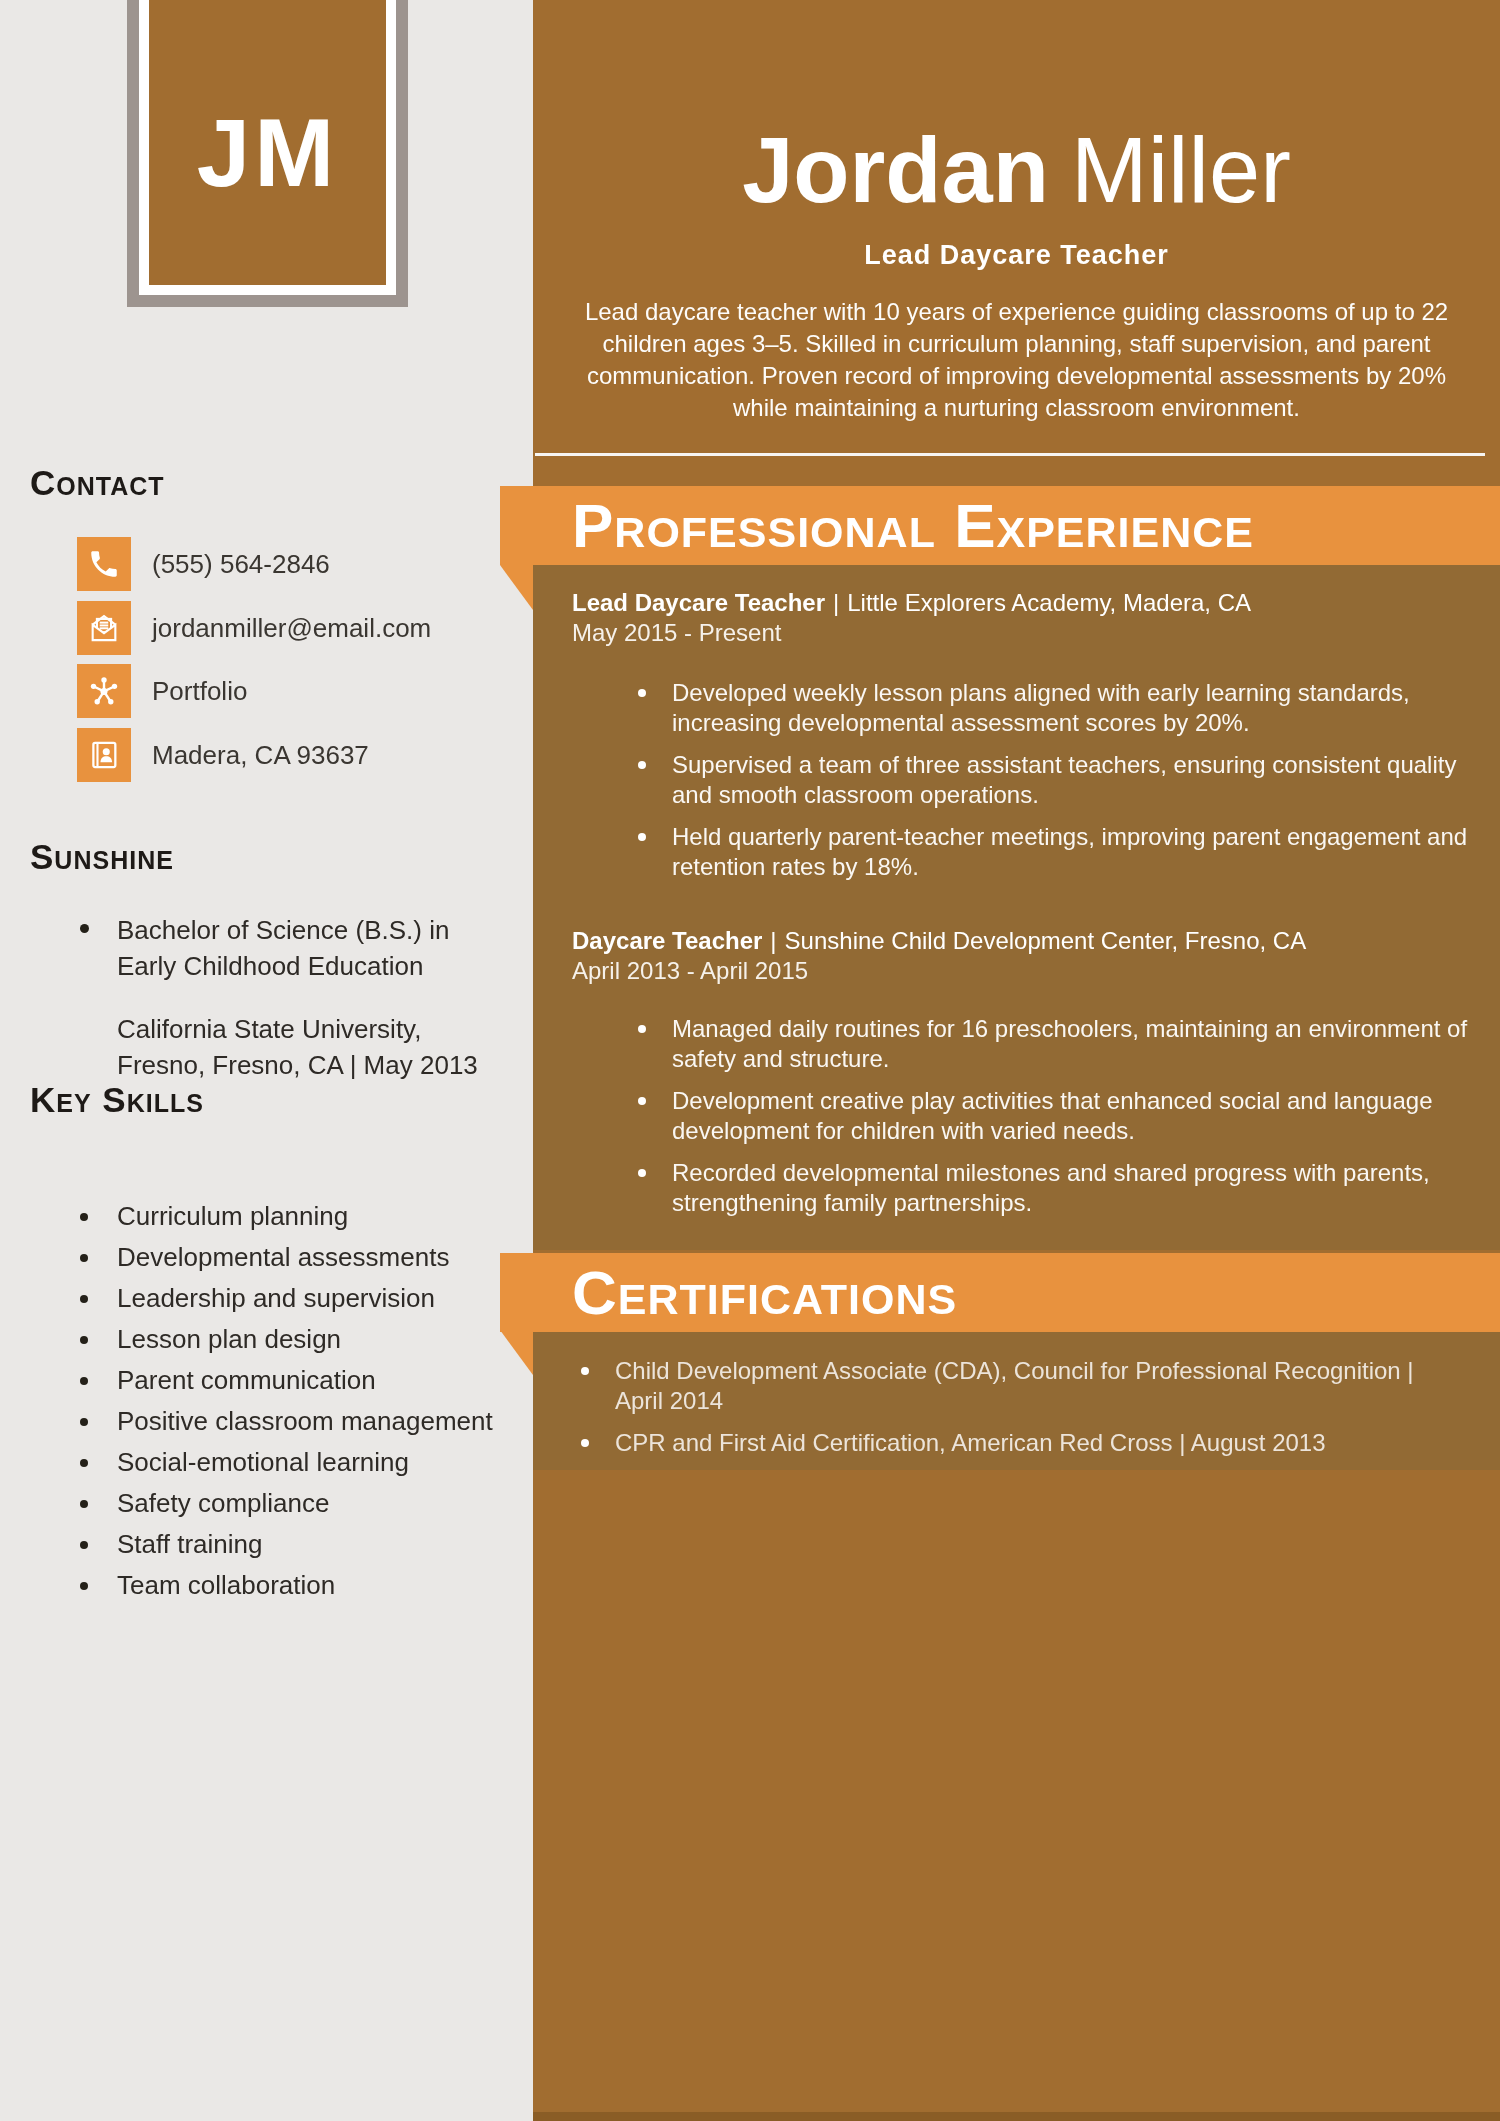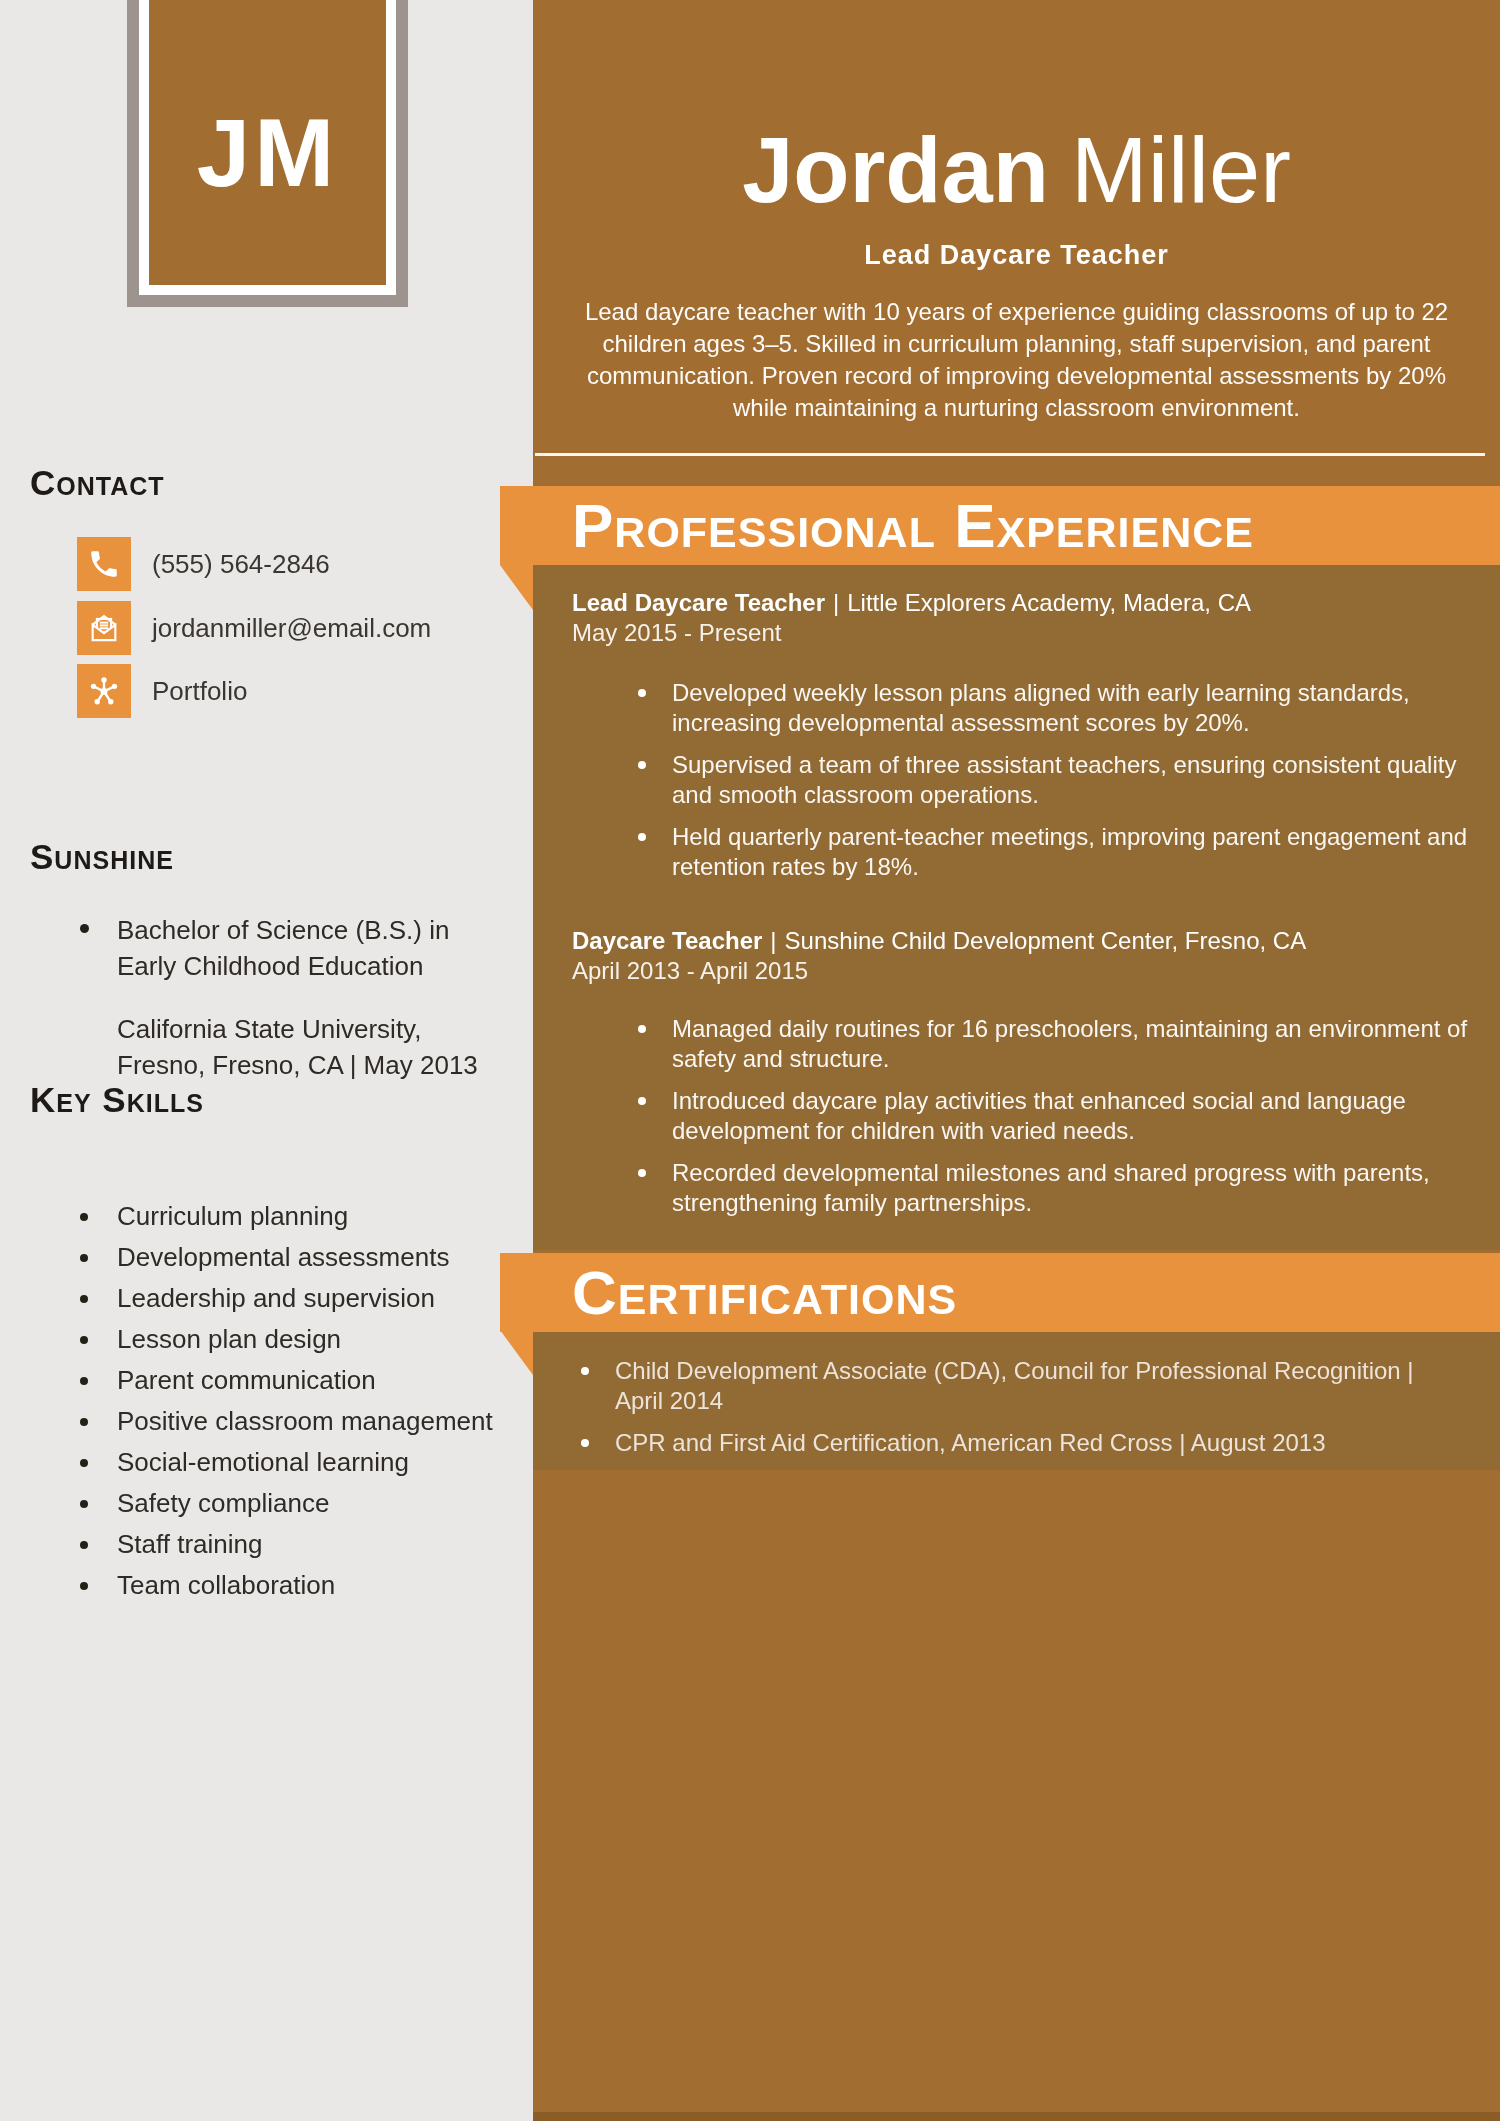--- a/index.html
+++ b/index.html
@@ -163,20 +163,31 @@
           <circle cx="19.4" cy="8.7" r="1.9"></circle>
           <circle cx="16.8" cy="19.6" r="1.9"></circle>
           <circle cx="7.2" cy="19.6" r="1.9"></circle>
           <circle cx="4.6" cy="8.7" r="1.9"></circle>
         </g>
       </svg>
     </div>
     <span class="contact-text">Portfolio</span>
   </div>
 
+  <div class="contact-row" style="top:728px;">
+    <div class="contact-icon">
+      <svg width="34" height="34" viewBox="0 0 24 24">
+        <rect x="4.5" y="3.5" width="15.5" height="17" rx="1.2" fill="none" stroke="#fff" stroke-width="1.6"></rect>
+        <line x1="7.4" y1="3.5" x2="7.4" y2="20.5" stroke="#fff" stroke-width="1.5"></line>
+        <circle cx="13.6" cy="9.7" r="2.5" fill="#fff"></circle>
+        <path d="M9.5 17.2 C9.5 14.3 11.3 12.9 13.6 12.9 C15.9 12.9 17.7 14.3 17.7 17.2 Z" fill="#fff"></path>
+      </svg>
+    </div>
+    <span class="contact-text">Madera, CA 93637</span>
+  </div>
 
   <div class="side-heading" style="top:838px;">Sunshine</div>
   <div class="edu-item">
     <span class="edu-dot"></span>
     <div class="edu-text">
       <div>Bachelor of Science (B.S.) in Early Childhood Education</div>
       <div class="edu-school">California State University, Fresno, Fresno, CA | May 2013</div>
     </div>
   </div>
 
@@ -219,21 +230,21 @@
         <span class="jt">Daycare Teacher</span><span class="sep">|</span><span>Sunshine Child Development Center, Fresno, CA</span>
       </div>
       <div class="job-dates">April 2013 - April 2015</div>
       <ul class="bullets exp-b exp-b2">
         <li>
             <span class="b-dot"></span>
             <span class="b-txt">Managed daily routines for 16 preschoolers, maintaining an environment of safety and structure.</span>
           </li>
         <li>
             <span class="b-dot"></span>
-            <span class="b-txt">Introduced daycare play activities that enhanced social and language development for children with varied needs.</span>
+            <span class="b-txt">Development creative play activities that enhanced social and language development for children with varied needs.</span>
           </li>
         <li>
             <span class="b-dot"></span>
             <span class="b-txt">Recorded developmental milestones and shared progress with parents, strengthening family partnerships.</span>
           </li>
       </ul>
     </div>
   </div>
 
   <div class="banner" style="top:486px;">

